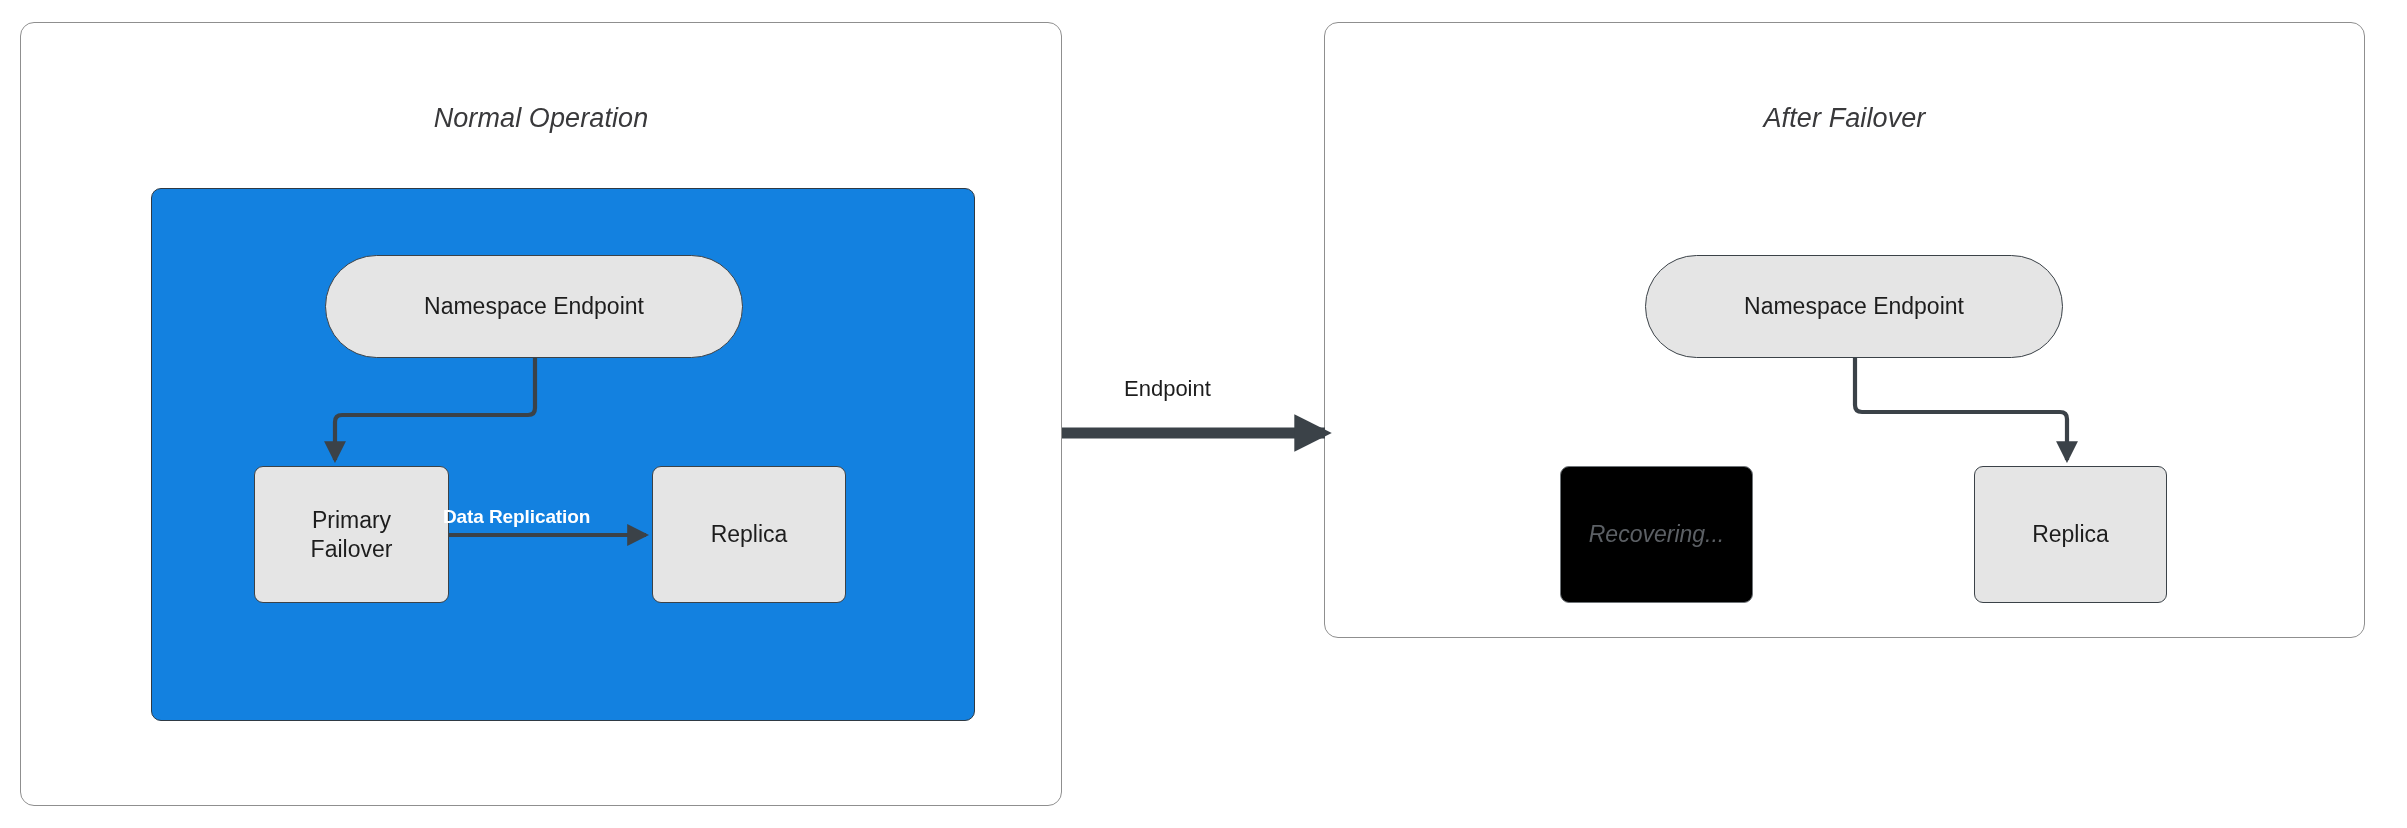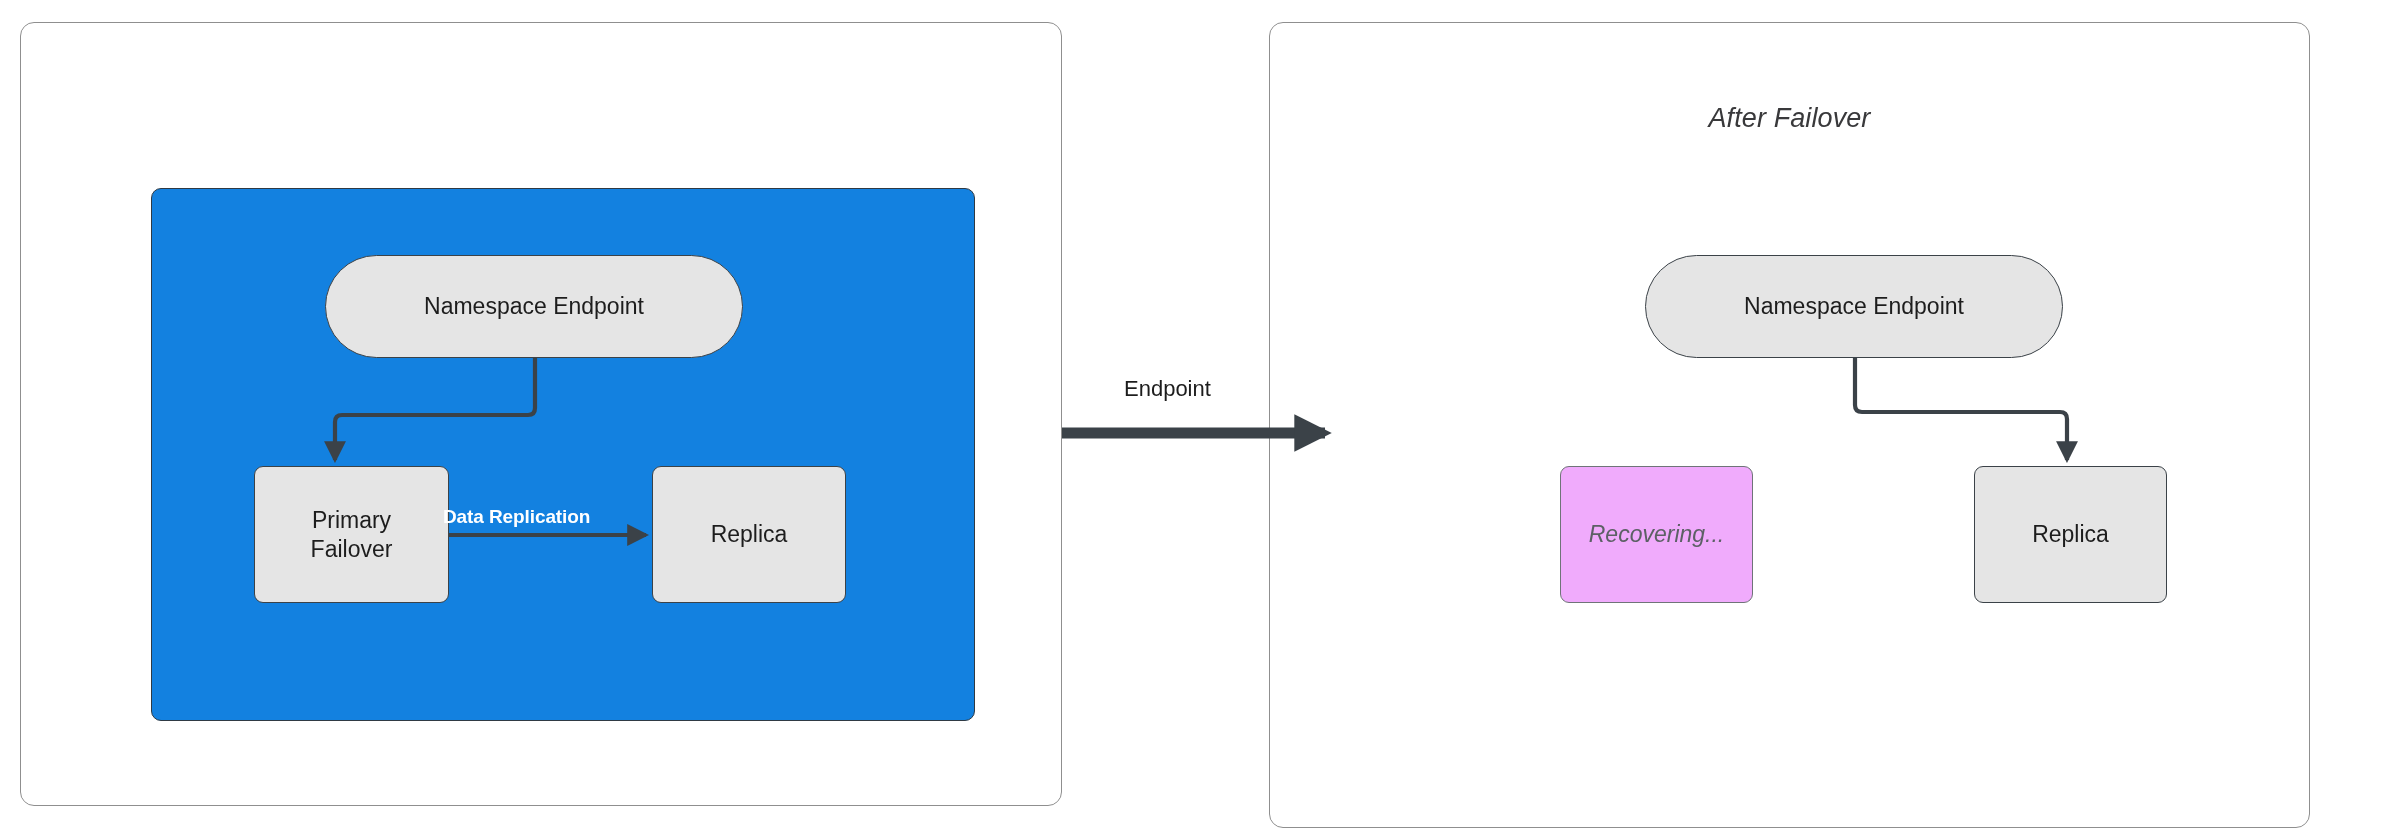--- a/index.html
+++ b/index.html
@@ -22,21 +22,21 @@
 
   
   .panel {
     position: absolute;
     box-sizing: border-box;
     background: #ffffff;
     border: 1.6px solid #8f8f8f;
     border-radius: 14px;
   }
   #panel-left  { left: 20px;   top: 22px; width: 1042px; height: 784px; }
-  #panel-right { left: 1269px; top: 22px; width: 1041px; height: 806px; padding-left: 12px; }
+  #panel-right { left: 1324px; top: 22px; width: 1041px; height: 616px; padding-left: 12px; }
 
   .panel-title {
     position: absolute;
     top: 80px;
     left: 0;
     width: 100%;
     text-align: center;
     font-style: italic;
     font-size: 27px;
     color: #39393b;
@@ -69,21 +69,21 @@
     line-height: 1.24;
     z-index: 3;
   }
   .node.pill {
     border-radius: 52px;
   }
   .node.rect {
     border-radius: 9px;
   }
   .node.dim {
-    background: #f0abfc;
+    background: #000000;
     border: 1.8px solid #6f7478;
     color: #5c6065;
     font-style: italic;
   }
   .node-label { display:block; padding: 0 10px; }
 
   
   #pill-left       { left: 325px;  top: 255px; width: 418px; height: 103px; }
   #node-primary    { left: 254px;  top: 466px; width: 195px; height: 137px; }
   #node-replica-l  { left: 652px;  top: 466px; width: 194px; height: 137px; }
@@ -123,20 +123,21 @@
     font-size: 22px;
     color: #1d1d1d;
   }
 </style>
 </head>
 <body>
 
 <div id="stage">
 
   <div class="panel" id="panel-left">
+    <div class="panel-title">Normal Operation</div>
 
     <div class="blue-box" id="blue-left"></div>
   </div>
 
   <div class="node pill" id="pill-left">
     <span class="node-label">Namespace Endpoint</span>
   </div>
 
   <div class="node rect" id="node-primary">
     <span class="node-label">

